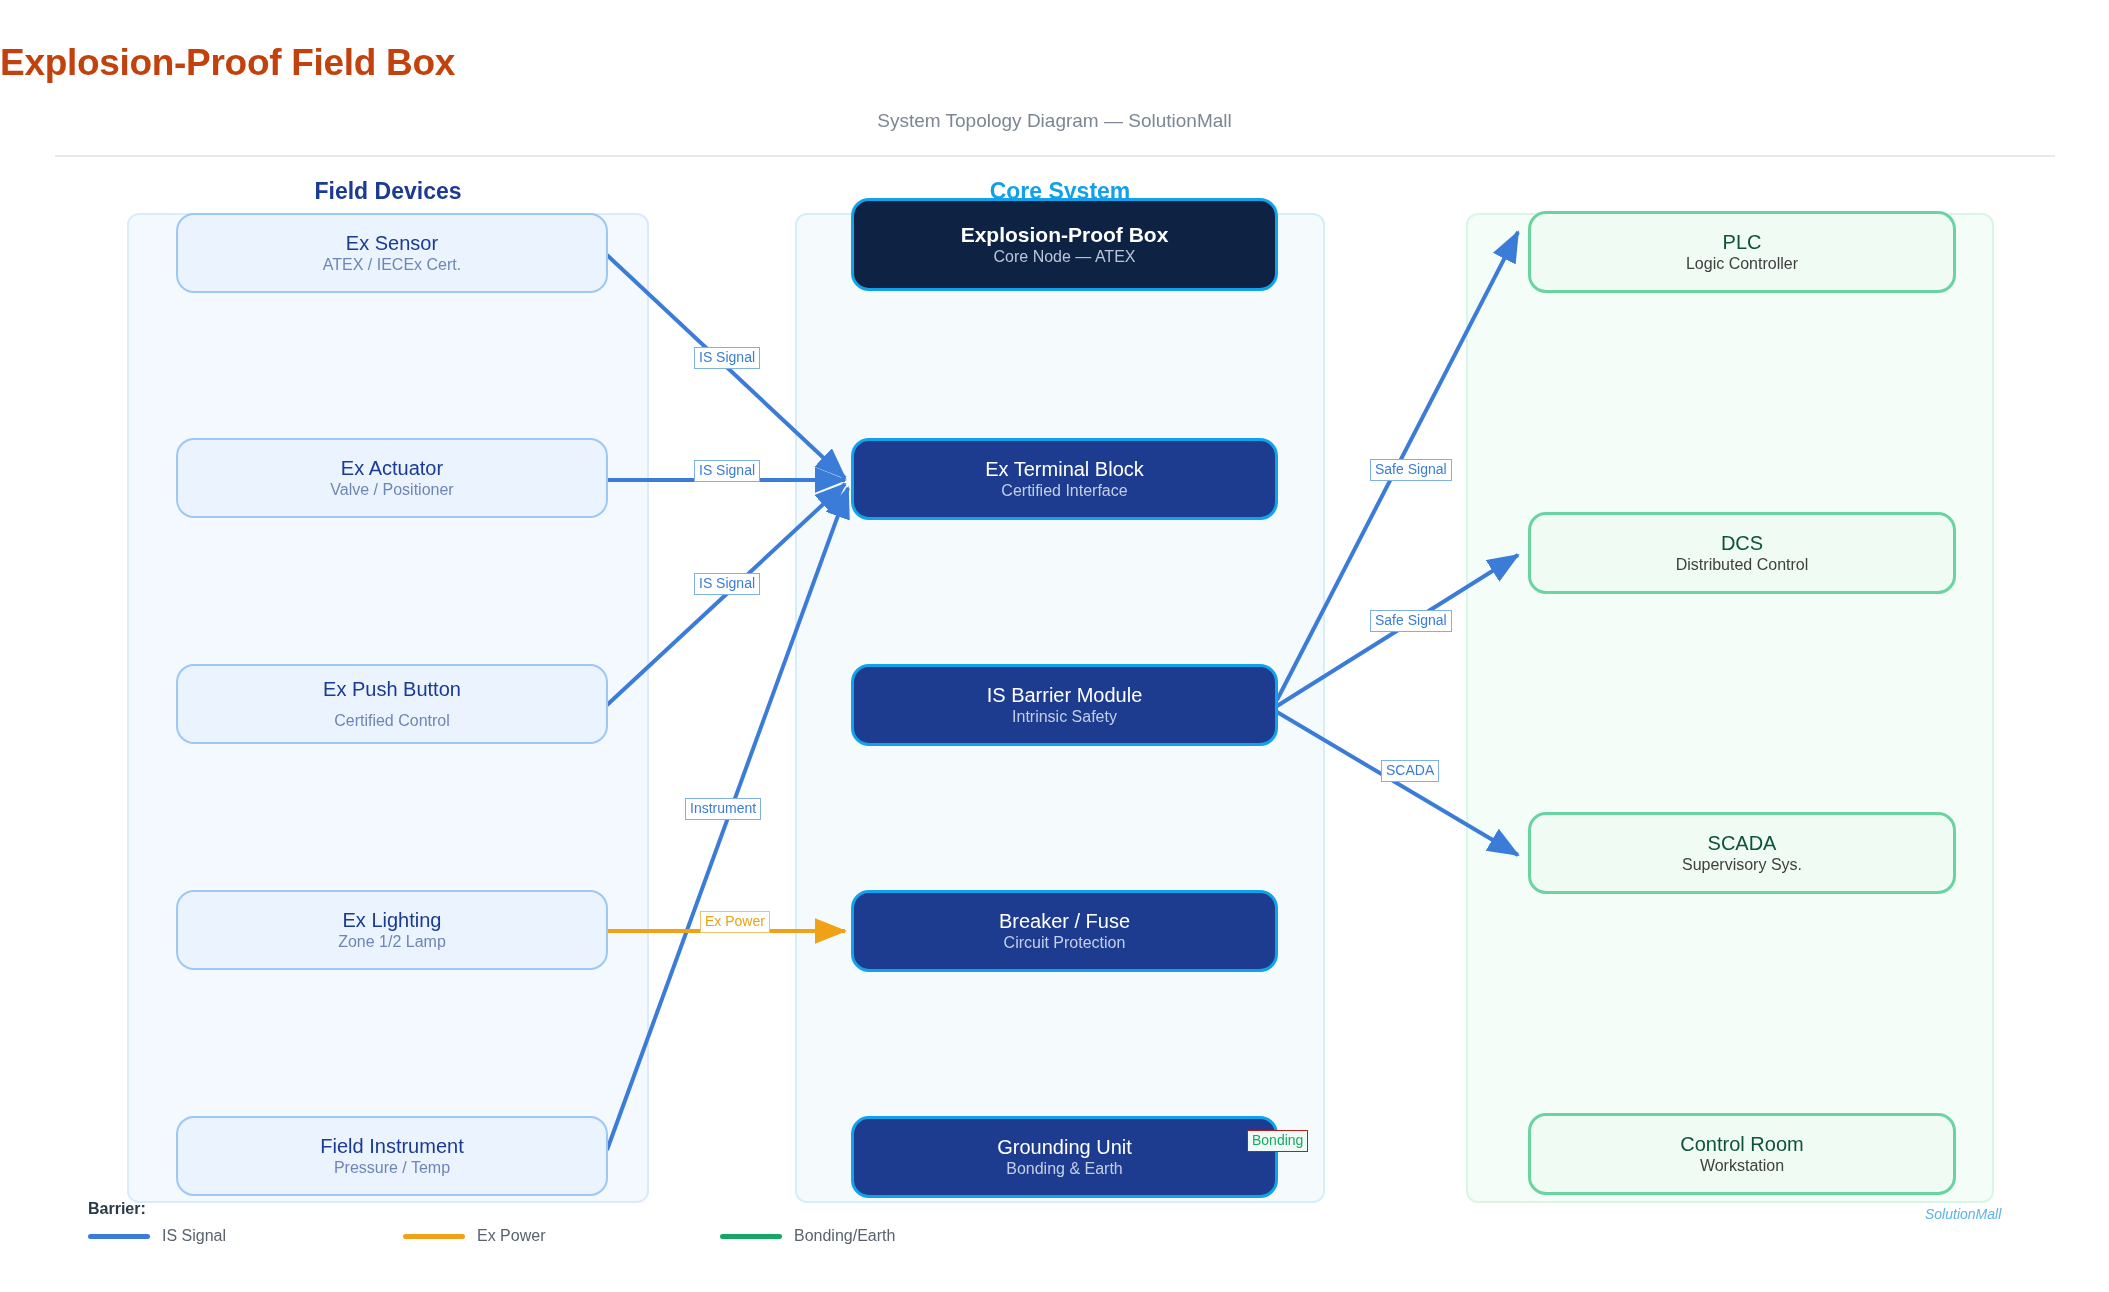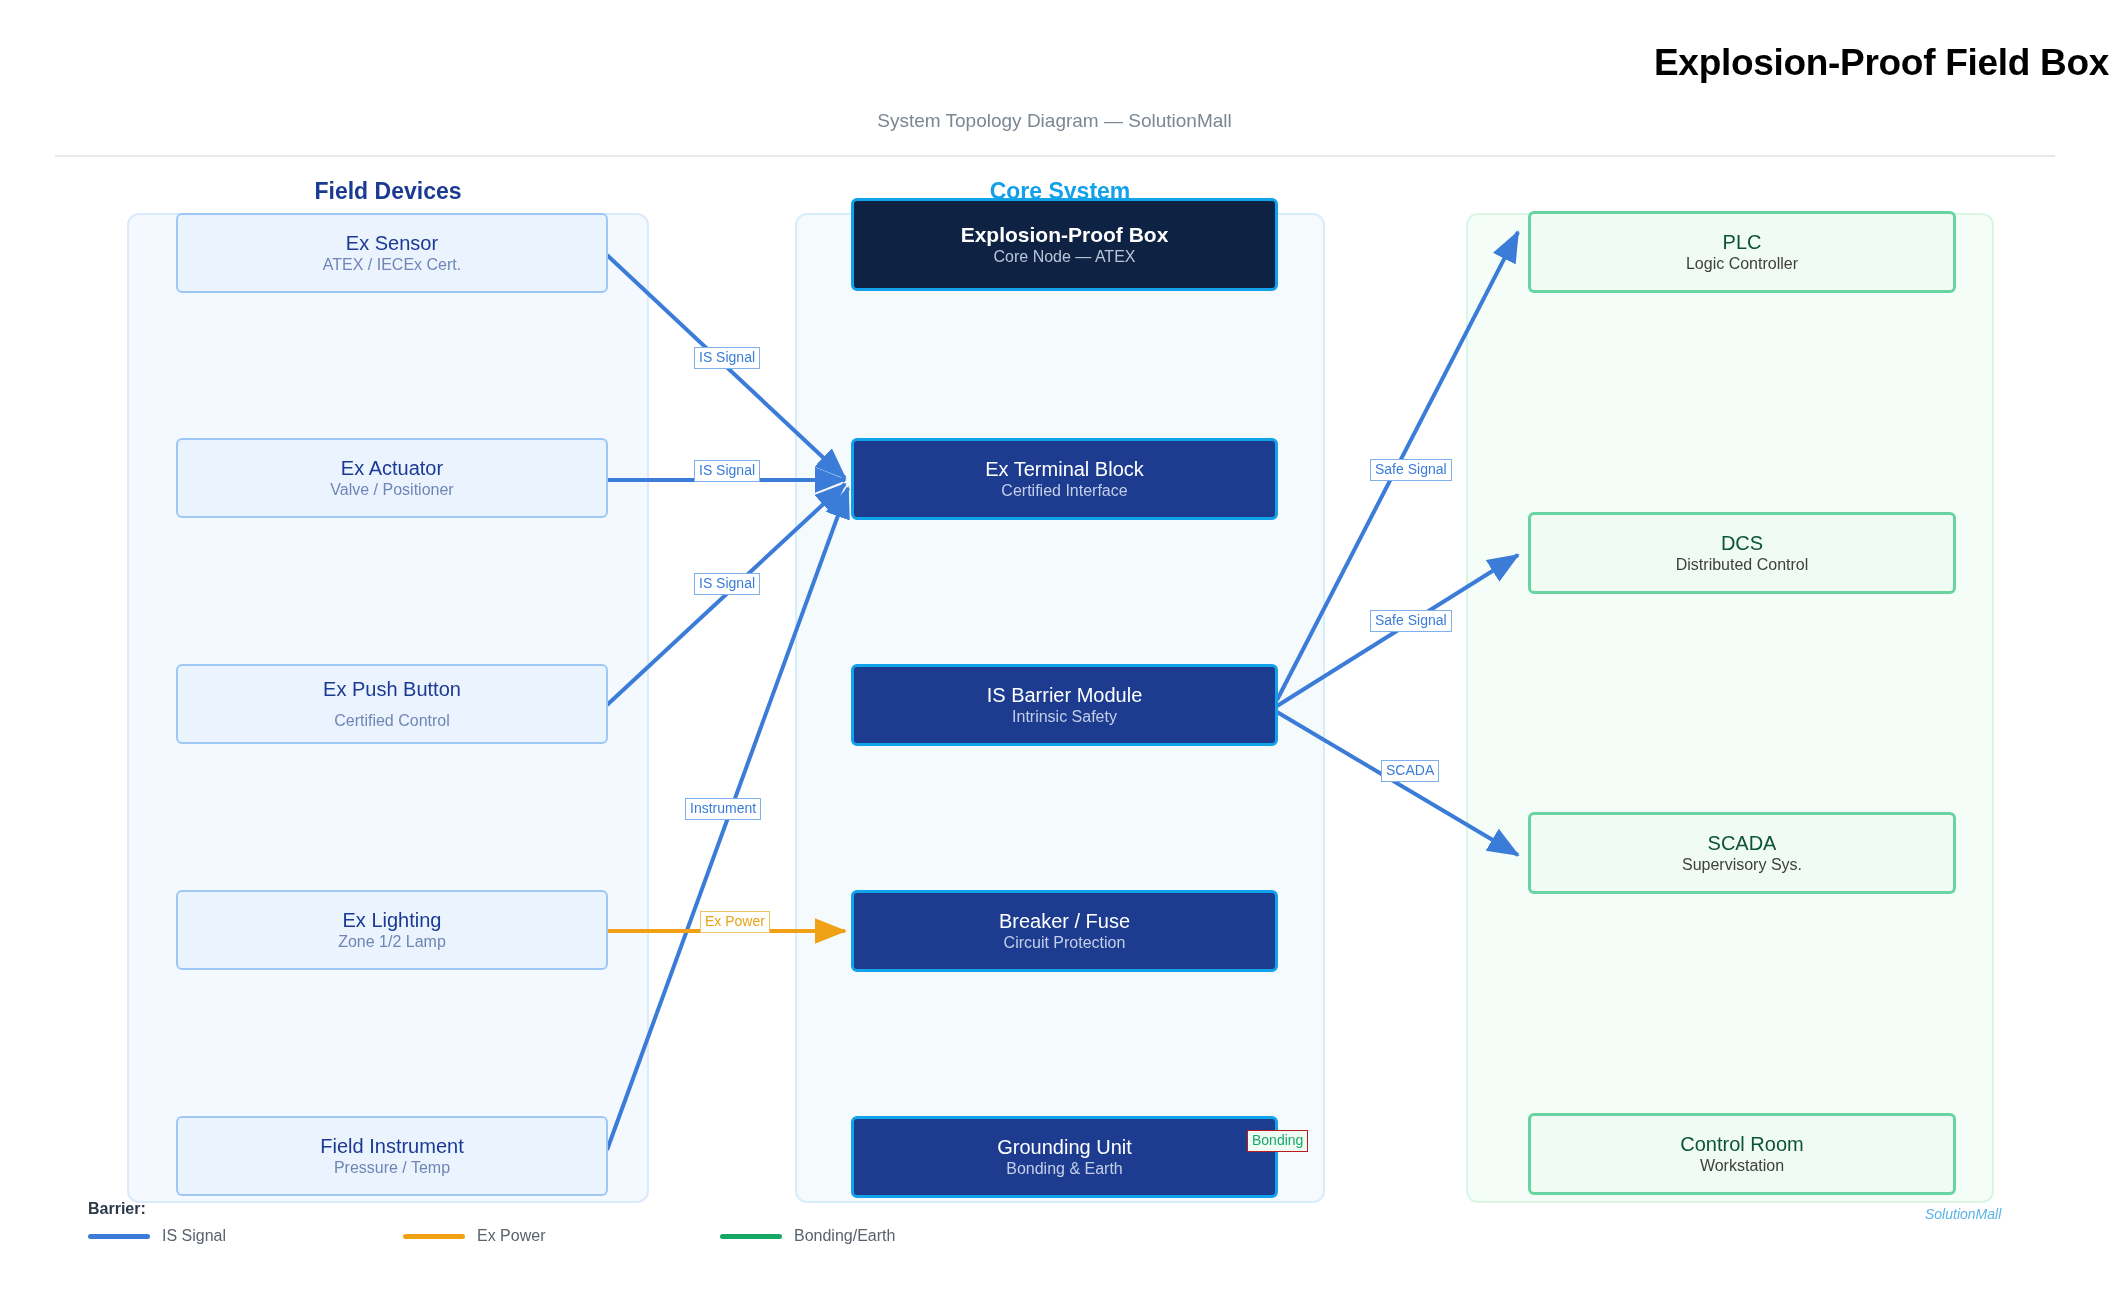--- a/index.html
+++ b/index.html
@@ -7,22 +7,22 @@
     width: 2109px; height: 1292px;
     background: #ffffff;
     font-family: "Liberation Sans", sans-serif;
     overflow: hidden;
   }
   #stage { position: relative; width: 2109px; height: 1292px; }
 
   
   .doc-title {
     position: absolute; left: 0; top: 42px; width: 2109px;
-    text-align: right;
-    font-size: 37px; font-weight: bold; color: #000000;
+    text-align: left;
+    font-size: 37px; font-weight: bold; color: #c2410c;
     letter-spacing: -0.3px;
   }
   .doc-subtitle {
     position: absolute; left: 0; top: 110px; width: 2109px;
     text-align: center;
     font-size: 19px; color: #7b8794; font-weight: normal;
   }
   .header-rule {
     position: absolute; left: 55px; top: 155px; width: 2000px; height: 2px;
     background: #e6e9ed;
@@ -47,21 +47,21 @@
     left: 795px; top: 213px; width: 530px; height: 990px;
     background: #f5fafd; border: 2px solid #d4eefb;
   }
   .col-right {
     left: 1466px; top: 213px; width: 528px; height: 990px;
     background: #f4fdf7; border: 2px solid #d9f5e6;
   }
 
   
   .node {
-    position: absolute; border-radius: 6px;
+    position: absolute; border-radius: 18px;
     display: flex; flex-direction: column;
     align-items: center; justify-content: center;
     text-align: center;
   }
   .node .n-title { font-size: 20px; line-height: 1.18; }
   .node .n-sub   { font-size: 16px; line-height: 1.2; }
 
   .node-field {
     background: #eaf3fe; border: 2px solid #9dc8f4;
   }

